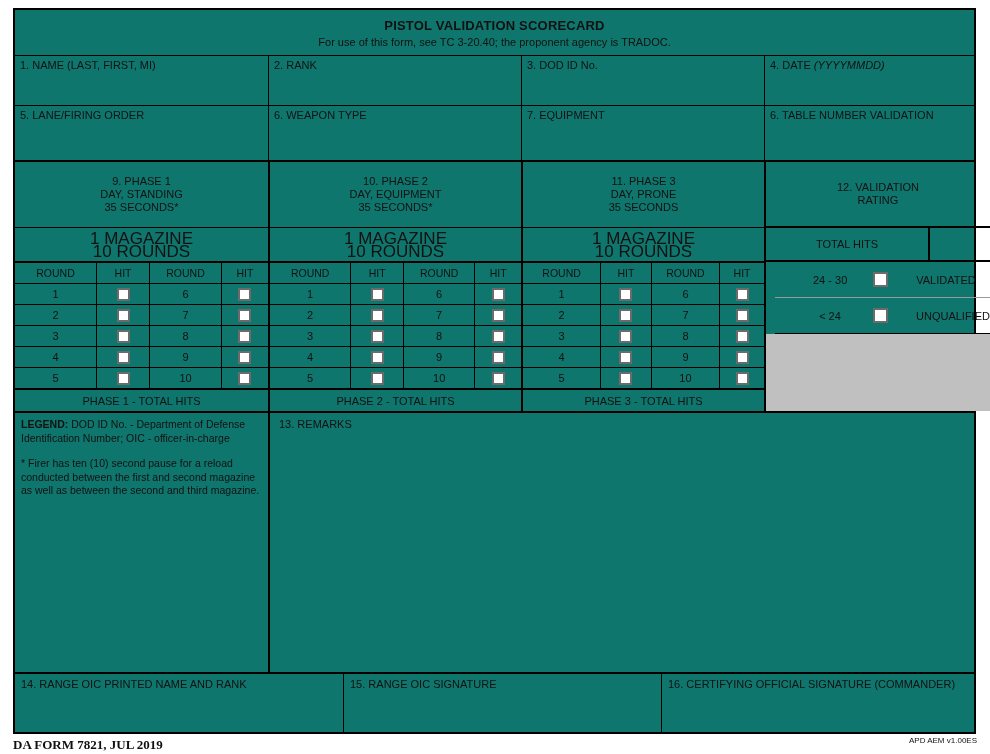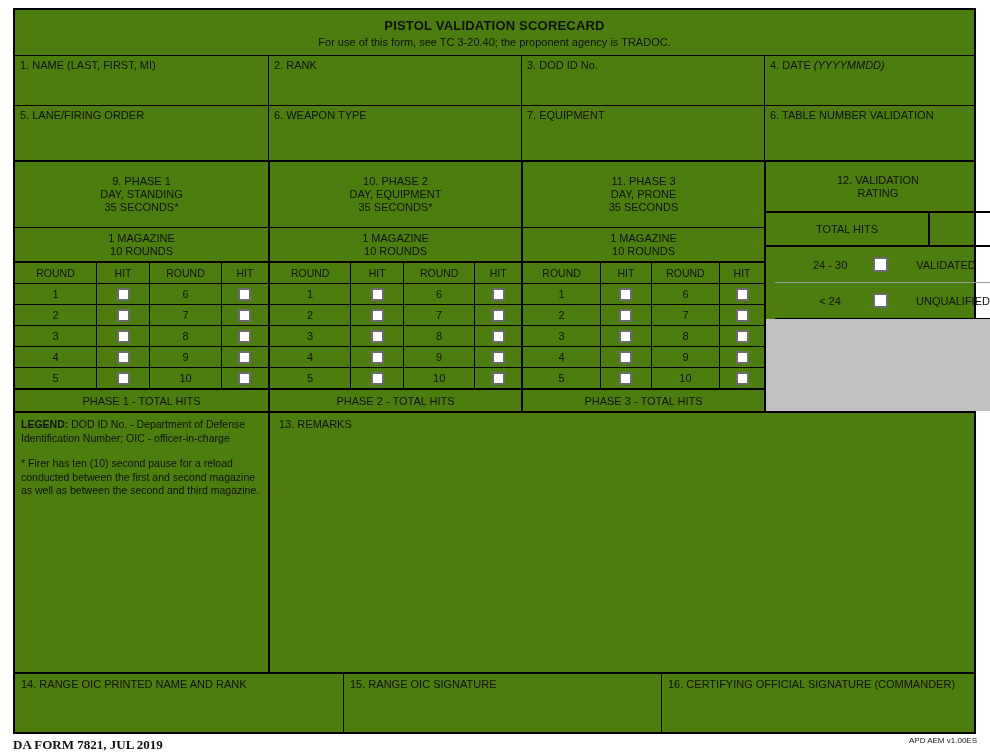--- a/index.html
+++ b/index.html
@@ -3,21 +3,21 @@
 <meta charset="utf-8">
 <style>
   * { margin:0; padding:0; box-sizing:border-box; }
   body { background:#fff; }
   .page {
     width:990px; height:754px; position:relative; background:#ffffff;
     font-family:"Liberation Sans","DejaVu Sans",sans-serif; color:#111;
   }
   .form {
     position:absolute; left:13px; top:8px; width:963px; height:726px;
-    border:2px solid #000; display:flex; flex-direction:column; background:#4d7c0f;
+    border:2px solid #000; display:flex; flex-direction:column; background:#0f766e;
   }
   
   .hdr { height:45px; display:flex; flex-direction:column; justify-content:center; align-items:center; }
   .hdr-title { font-size:13px; font-weight:bold; letter-spacing:.2px; }
   .hdr-sub { font-size:11px; margin-top:3px; }
   
   .frow { display:flex; border-top:1px solid #000; }
   .frow1 { height:50px; }
   .frow2 { height:55px; }
   .fc { flex:0 0 253px; padding:3px 5px; font-size:11px; border-left:1px solid #000; }
@@ -26,33 +26,33 @@
   .fc.c4 { flex:1; }
   .it { font-style:italic; }
   
   .scoring { height:251px; border-top:2px solid #000; display:flex; }
   .phase { flex:0 0 253px; display:flex; flex-direction:column; border-left:2px solid #000; }
   .phase.p1 { border-left:none; }
   .phase.p3 { flex:0 0 243px; }
   .ph-hdr { height:66px; border-bottom:1px solid #000; display:flex; flex-direction:column;
             justify-content:center; text-align:center; font-size:11px; line-height:13px; }
   .ph-mag { height:35px; border-bottom:2px solid #000; display:flex; flex-direction:column;
-            justify-content:center; text-align:center; font-size:11px; line-height:13px; }
+            justify-content:center; text-align:center; font-size:17px; line-height:13px; }
   .ph-cols { height:21px; display:flex; border-bottom:1px solid #000; font-size:10.5px; }
   .ph-row  { flex:1; display:flex; font-size:11px; }
   .ph-row + .ph-row { border-top:1px solid #000; }
   .pc { display:flex; align-items:center; justify-content:center; border-left:1px solid #000; }
   .pc:first-child { border-left:none; }
   .pc.w1 { flex:0 0 32%; } .pc.w2 { flex:0 0 21%; } .pc.w3 { flex:0 0 28.4%; } .pc.w4 { flex:1; }
   .ph-total { height:23px; border-top:2px solid #000; display:flex; align-items:center;
               justify-content:center; font-size:11px; }
   .cb { width:13px; height:13px; border:2px solid #6b6b6b; background:#fff; display:inline-block; }
   
   .vcol { flex:1; display:flex; flex-direction:column; border-left:2px solid #000; font-size:11px; }
-  .v-rating { height:51px; border-bottom:2px solid #000; display:flex; flex-direction:column;
+  .v-rating { height:66px; border-bottom:2px solid #000; display:flex; flex-direction:column;
               justify-content:center; text-align:center; line-height:13px; }
   .v-total { height:34px; border-bottom:2px solid #000; display:flex; }
   .v-total-label { flex:0 0 164px; display:flex; align-items:center; justify-content:center;
                    border-right:2px solid #000; }
   .v-total-value { flex:1; }
   .v-row { height:36px; display:flex; align-items:center; padding-left:38px;margin-left:9px; }
   .v-row.val { border-bottom:1px solid #9a9a9a; }
   .v-row.unq { border-bottom:1px solid #000; }
   .v-range { min-width:34px; text-align:center; }
   .v-cb { width:15px; height:15px; border:2px solid #6b6b6b; background:#fff; display:inline-block;

